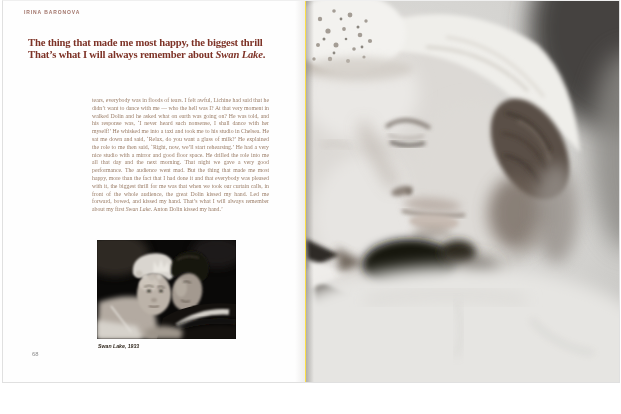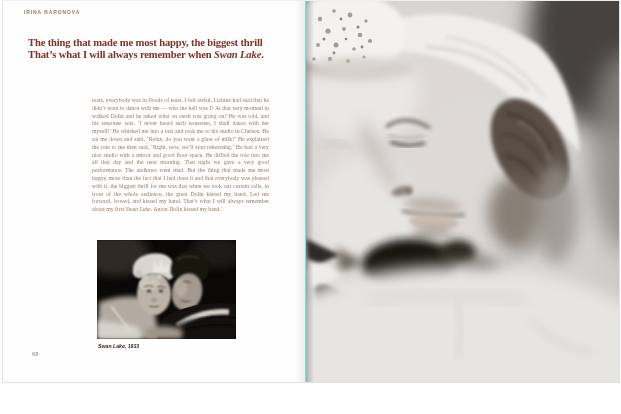--- a/index.html
+++ b/index.html
@@ -1,19 +1,19 @@
 <!DOCTYPE html>
 <html><head>
 <meta charset="utf-8">
 <style>
   html,body{margin:0;padding:0;background:#ffffff;}
   #canvas{position:relative;width:621px;height:414px;background:#ffffff;overflow:hidden;
           font-family:"Liberation Serif",serif;}
   
-  #spread{position:absolute;left:2px;top:0;width:616px;height:381px;background:#5eead4;
+  #spread{position:absolute;left:2px;top:0;width:616px;height:381px;background:#fde047;
           border:1px solid #e0e0e0;border-top:1px solid #efefef;}
   #left-page{position:absolute;left:0;top:0;width:302px;height:100%;background:#fefefe;}
   #right-page{position:absolute;left:303px;top:0;right:0;bottom:0;overflow:hidden;background:#d0cfcd;}
   
   .running-head{position:absolute;left:21px;top:8px;font-family:"Liberation Sans",sans-serif;
           font-size:5px;font-weight:bold;letter-spacing:.9px;color:#a1746a;}
   
   .pull-quote{position:absolute;left:25px;top:36px;color:#7d3226;font-weight:bold;
           font-size:10.6px;line-height:11.8px;letter-spacing:-0.15px;white-space:nowrap;}
   .pull-quote .ital{font-style:italic;}
@@ -39,21 +39,21 @@
 
 <div id="canvas">
   <div id="spread">
 
     <div id="left-page">
 
       <div class="running-head">IRINA BARONOVA</div>
 
       <div class="pull-quote">
         <div>The thing that made me most happy, the biggest thrill</div>
-        <div><span>That’s what I will always remember when </span><span class="ital">Swan Lake</span><span>.</span></div>
+        <div><span>That’s what I will always remember about </span><span class="ital">Swan Lake</span><span>.</span></div>
       </div>
 
       <div class="body-text"><span>tears, everybody was in floods of tears. I felt awful, Lichine had said that he didn’t want to dance with me — who the hell was I? At that very moment in walked Dolin and he asked what on earth was going on? He was told, and his response was, ‘I never heard such nonsense, I shall dance with her myself!’ He whisked me into a taxi and took me to his studio in Chelsea. He sat me down and said, ‘Relax, do you want a glass of milk?’ He explained the role to me then said, ‘Right, now, we’ll start rehearsing.’ He had a very nice studio with a mirror and good floor space. He drilled the role into me all that day and the next morning. That night we gave a very good performance. The audience went mad. But the thing that made me most happy, more than the fact that I had done it and that everybody was pleased with it, the biggest thrill for me was that when we took our curtain calls, in front of the whole audience, the great Dolin kissed my hand. Led me forward, bowed, and kissed my hand. That’s what I will always remember about my first </span><span class="ital">Swan Lake</span><span>. Anton Dolin kissed my hand.’</span></div>
 
       <div class="inset-photo">
         <svg width="139" height="99" viewBox="0 0 139 99">
           <defs>
             <filter id="b1" x="-40%" y="-40%" width="180%" height="180%">
                 <feGaussianBlur stdDeviation="1.2"></feGaussianBlur>
               </filter>

